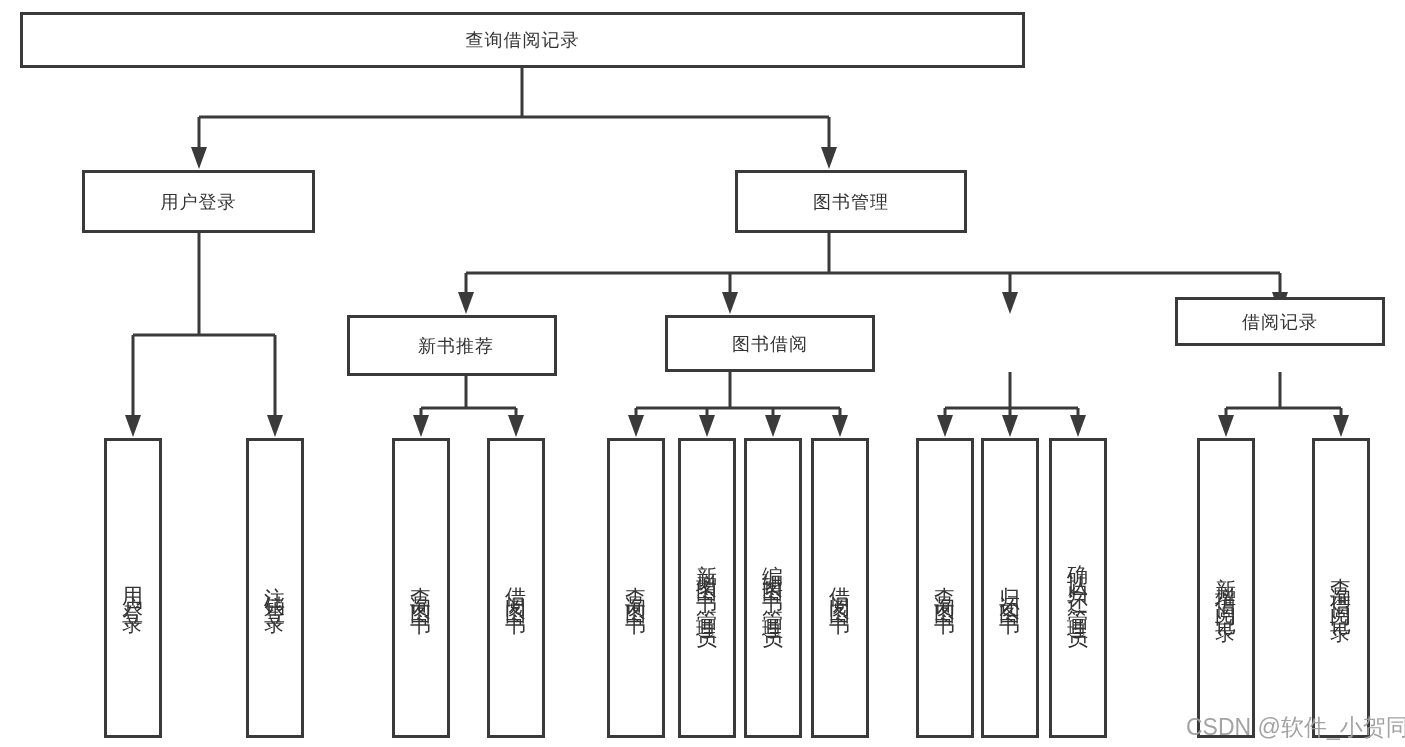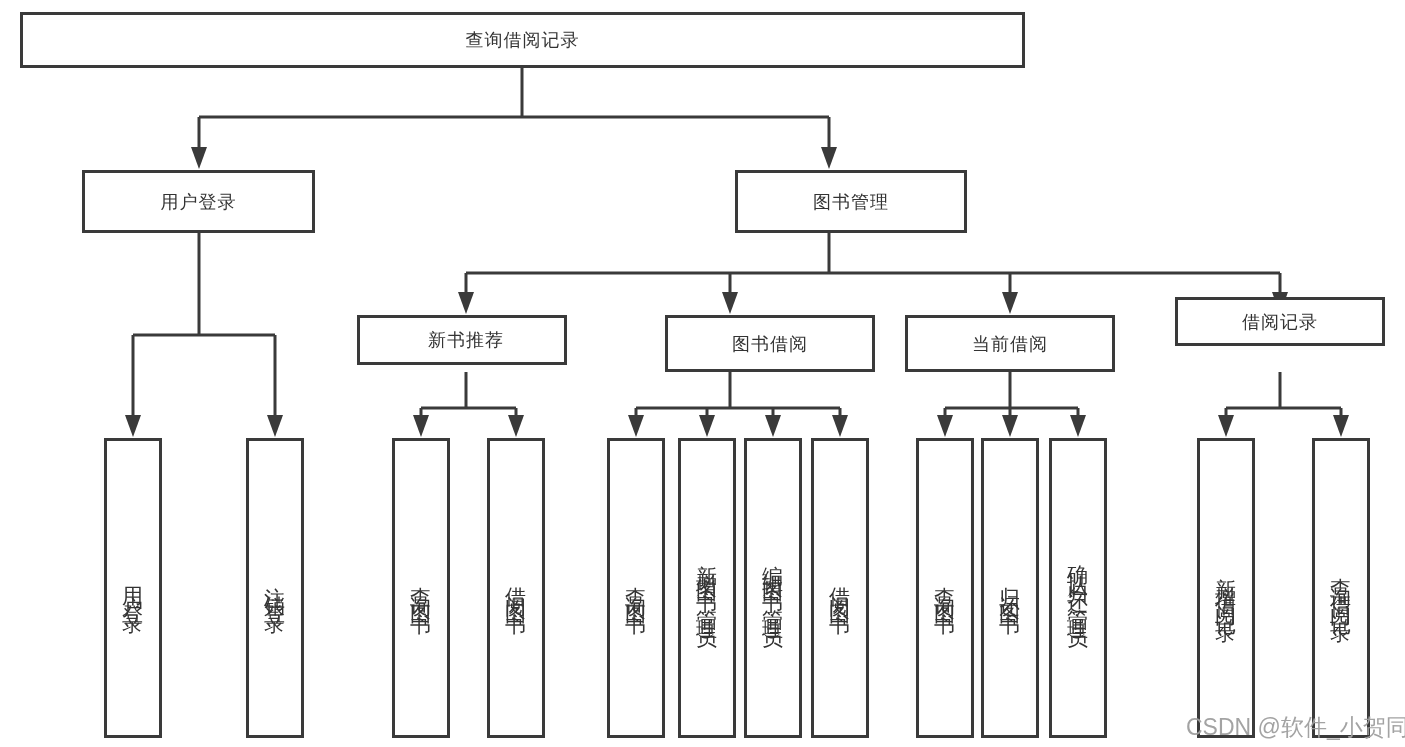--- a/index.html
+++ b/index.html
@@ -116,28 +116,25 @@
     <span>查询借阅记录</span>
   </div>
 
   <div class="node h" style="left:82px; top:170px; width:233px; height:63px;">
     <span>用户登录</span>
   </div>
   <div class="node h" style="left:713px; top:170px; width:232px; height:63px;margin-left:22px;">
     <span>图书管理</span>
   </div>
 
-  <div class="node h" style="left:357px; top:315px; width:210px; height:50px;padding-left:8px;">
+  <div class="node h" style="left:347px; top:315px; width:210px; height:61px;padding-left:8px;">
     <span>新书推荐</span>
   </div>
   <div class="node h" style="left:625px; top:315px; width:210px; height:57px;margin-left:40px;">
     <span>图书借阅</span>
-  </div>
-  <div class="node h" style="left:905px; top:315px; width:210px; height:57px;">
-    <span>当前借阅</span>
   </div>
   <div class="node h" style="left:1175px; top:297px; width:210px; height:49px;">
     <span>借阅记录</span>
   </div>
 
   <div class="node v" style="left:104px; top:438px; width:58px; height:300px;">
     <span>用户登录</span>
   </div>
   <div class="node v" style="left:246px; top:438px; width:58px; height:300px;">
     <span>注销登录</span>

